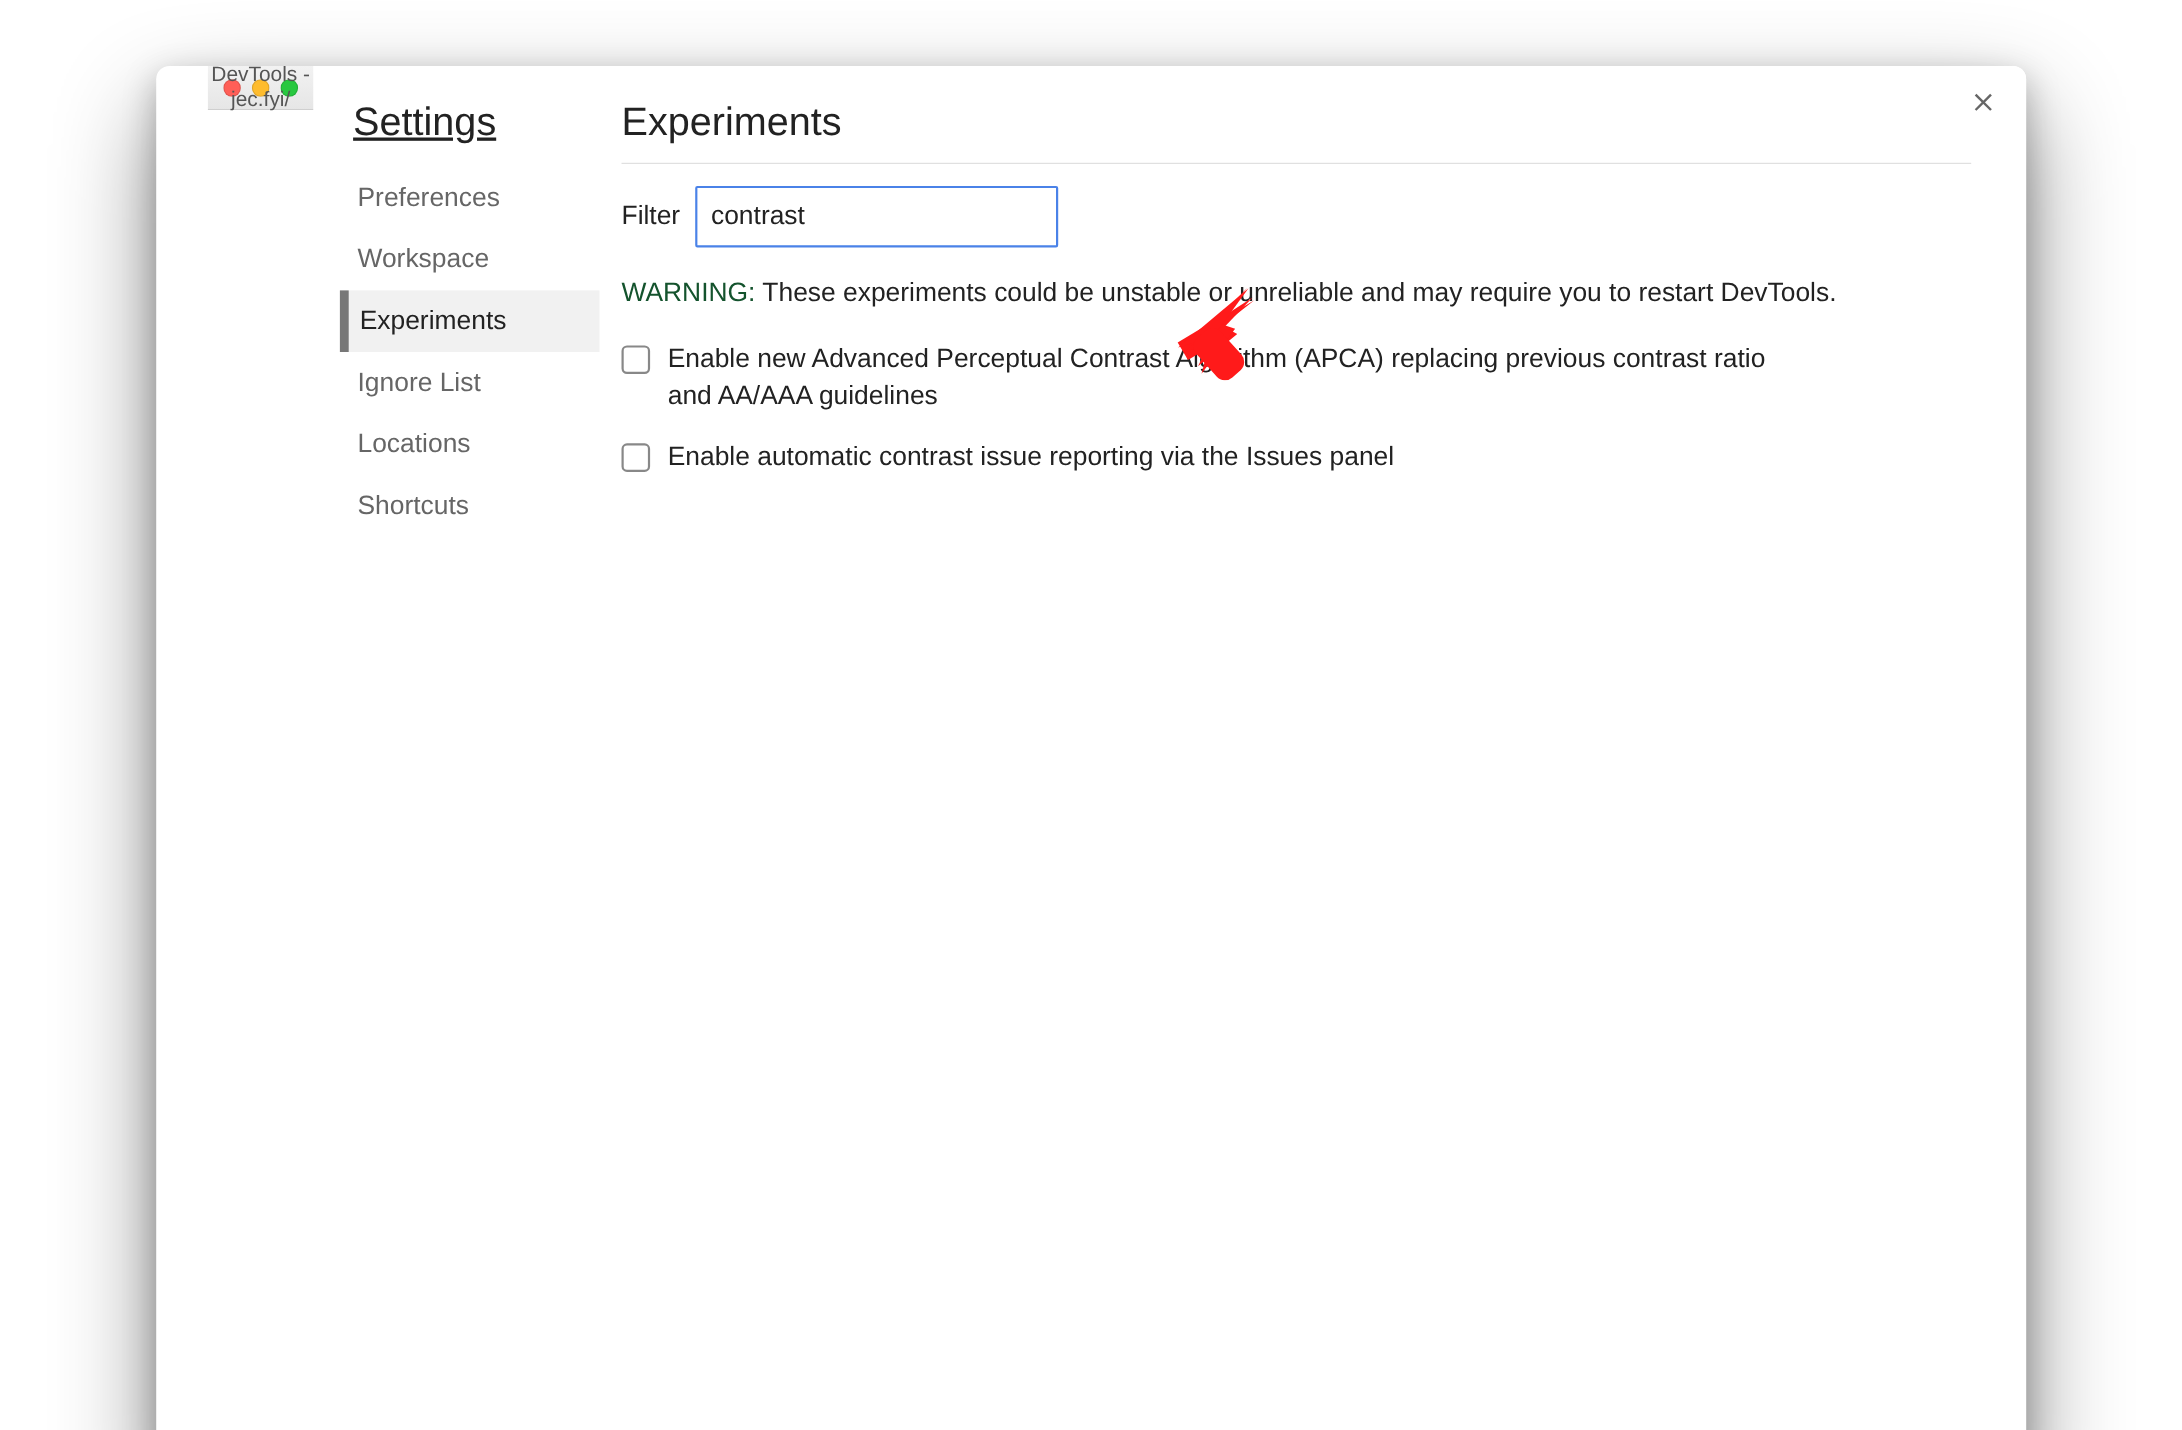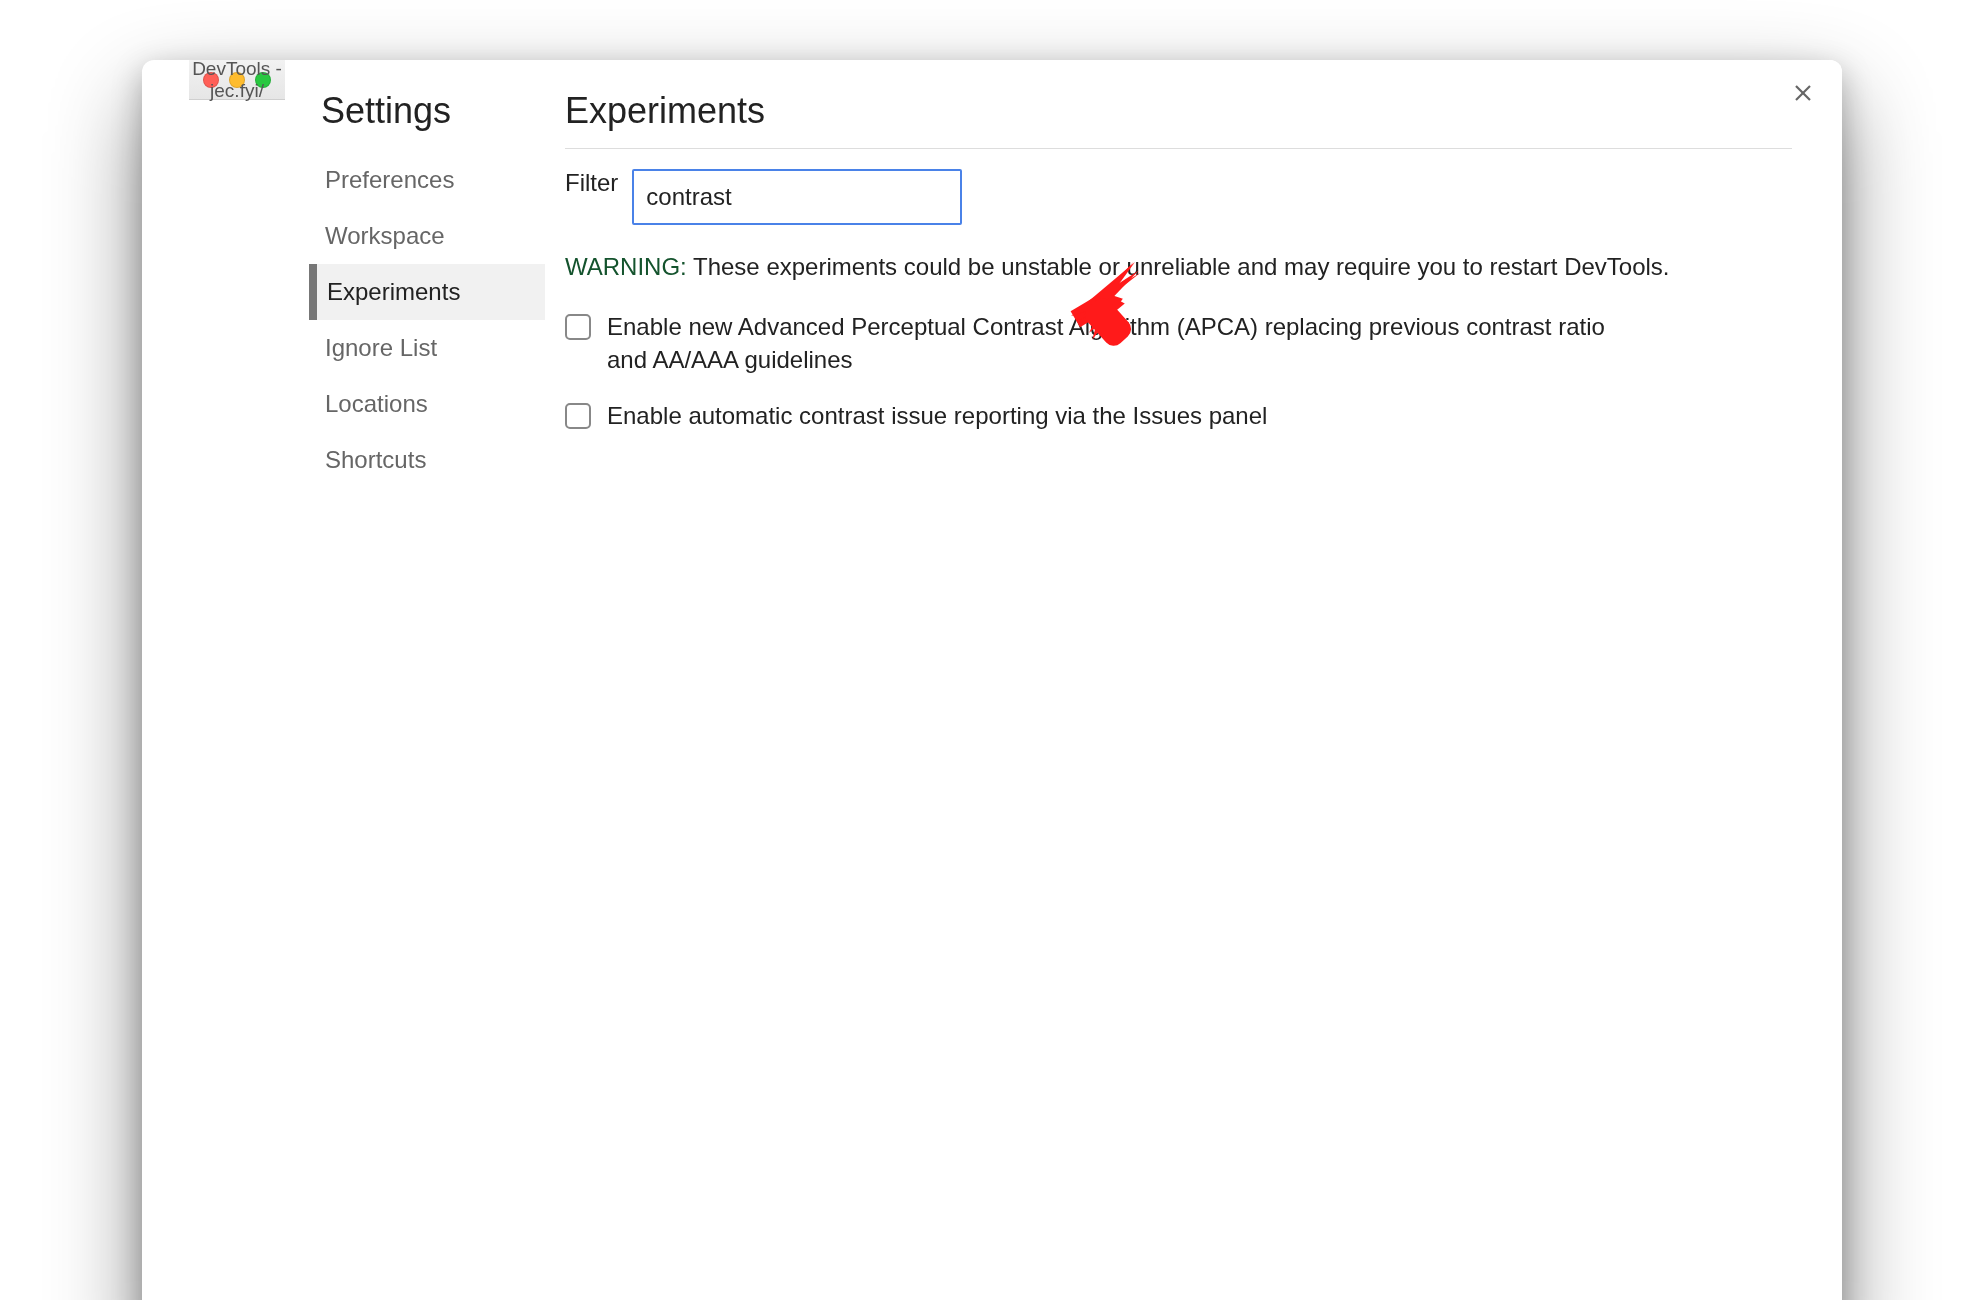--- a/index.html
+++ b/index.html
@@ -85,20 +85,21 @@
       width: 260px;
       padding: 30px 0 0 30px;
       flex-shrink: 0;
     }
     .sidebar-title {
       font-size: 36px;
       color: #222;
       font-weight: 400;
       margin-bottom: 20px;
       padding-left: 6px;
+      text-decoration: underline;
     }
     .sidebar-item {
       font-size: 24px;
       color: #666;
       padding: 14px 10px 14px 10px;
       cursor: pointer;
       border-left: 6px solid transparent;
       margin-left: -6px;
     }
     .sidebar-item.active {
@@ -113,20 +114,21 @@
     .main-title {
       font-size: 36px;
       color: #222;
       font-weight: 400;
       padding-bottom: 16px;
       border-bottom: 1px solid #ddd;
       margin-bottom: 20px;
     }
     .filter-row {
       display: flex;
+      align-items: center;
       gap: 14px;
       margin-bottom: 26px;
       position: relative;
     }
     .filter-label {
       font-size: 24px;
       color: #222;
     }
     .filter-input {
       width: 330px;

